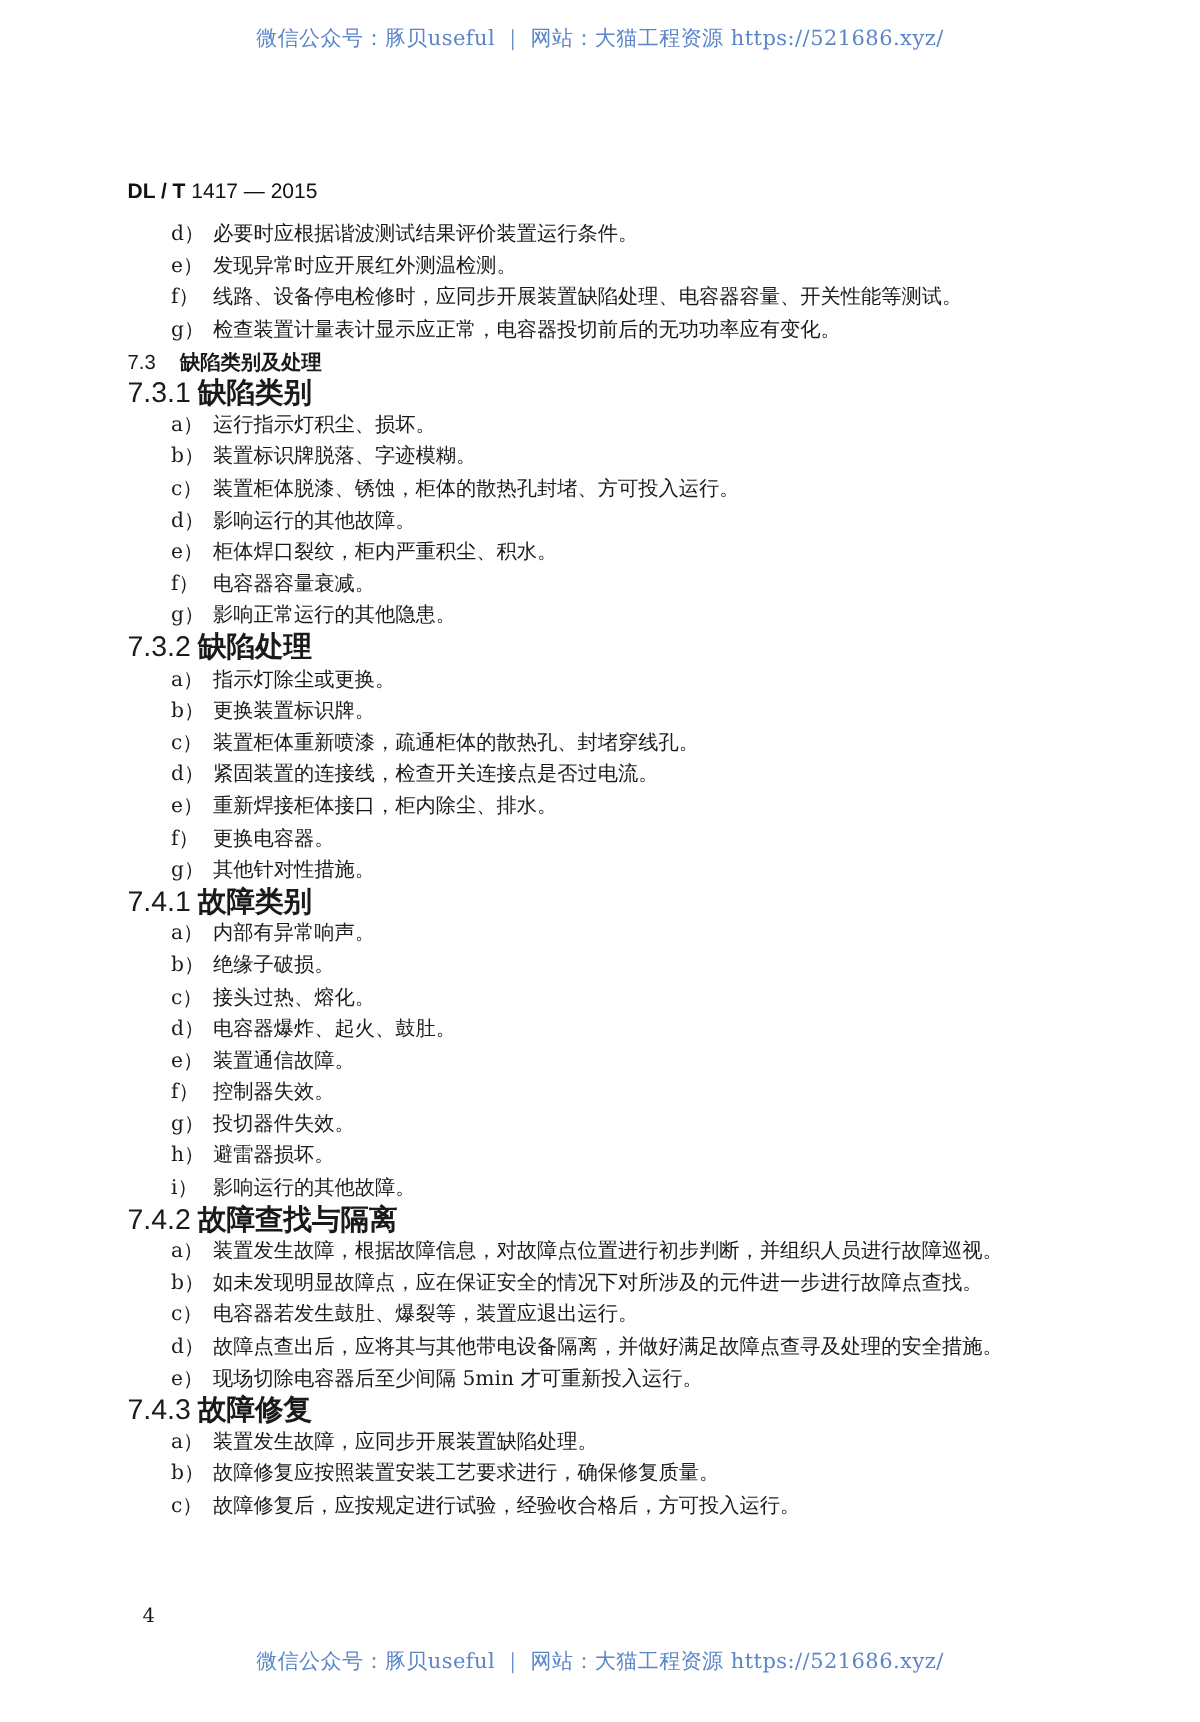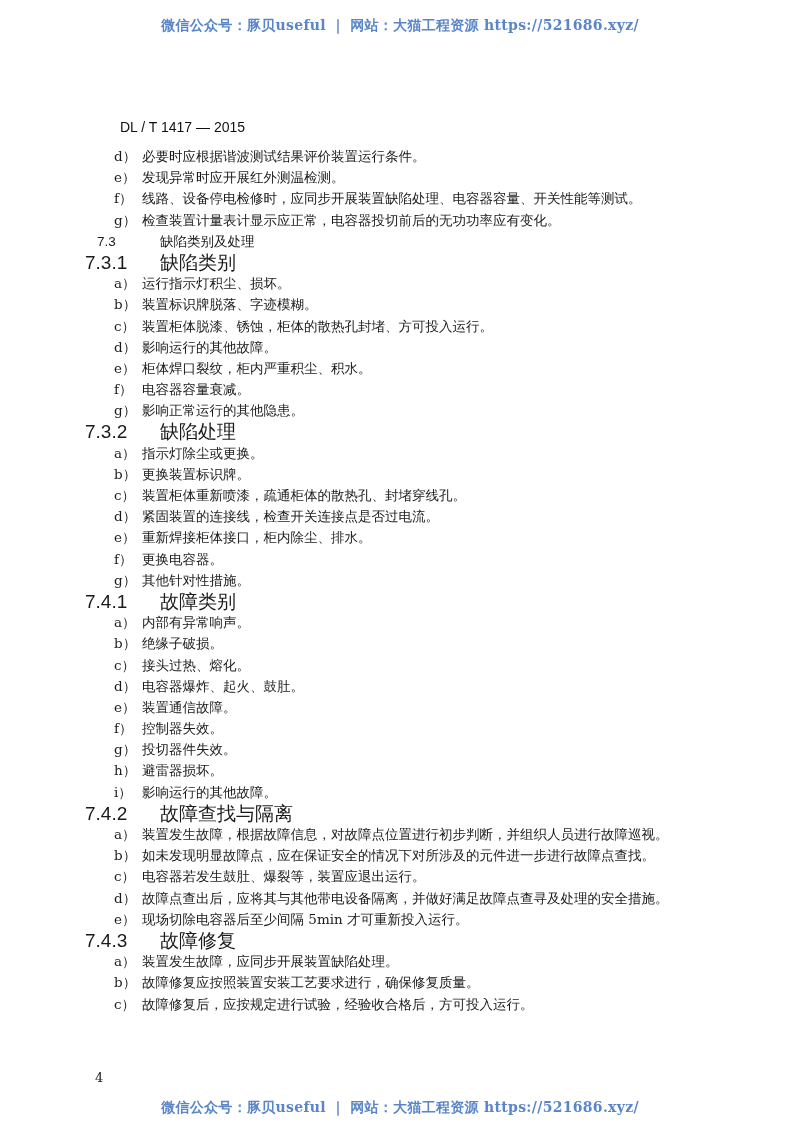--- a/index.html
+++ b/index.html
@@ -1,33 +1,33 @@
 <!DOCTYPE html>
 <html><head>
 <meta charset="utf-8">
 <style>
   html, body { margin: 0; padding: 0; background: #ffffff; }
   body { width: 800px; height: 1148px; position: relative; overflow: hidden;
          font-family: "DejaVu Serif", "Liberation Serif", serif; color: #1a1a1a; }
   .watermark { position: absolute; left: 0; width: 800px; text-align: center;
-               color: #5a86c8; font-size: 14px; font-family: "DejaVu Serif", serif; letter-spacing: 0.3px; font-weight: bold; }
+               color: #5a86c8; font-size: 14px; font-family: "DejaVu Serif", serif; letter-spacing: 0.3px; }
   .watermark.top { top: 17px; }
   .watermark.bottom { top: 1099px; }
   .doc-id { position: absolute; left: 85px; top: 119px; font-family: "Liberation Sans", sans-serif;
             font-size: 14px; color: #111; }
-  .doc-id b { font-weight: normal; margin-left: 35px; }
+  .doc-id b { font-weight: bold; }
   .content { position: absolute; left: 85px; top: 146px; width: 640px; }
   .item { display: flex; height: 21.2px; line-height: 21.2px; font-size: 13.5px; }
   .item .lbl { width: 28px; margin-left: 29px; flex: none; }
   .item .txt { flex: 1; white-space: nowrap; }
   .h2 { height: 21.2px; line-height: 21.2px; font-size: 13.5px; font-family: "Liberation Sans", "DejaVu Sans", sans-serif; }
-  .h2 .num { display: inline-block; width: 35px; margin-left: 12px; }
+  .h2 .num { display: inline-block; width: 35px; }
   .h3 { height: 21.2px; line-height: 21.2px; font-size: 19px; font-family: "Liberation Sans", "DejaVu Sans", sans-serif; }
   .h3 .num { display: inline-block; width: 47px; }
-  .h2 .t, .h3 .t { font-weight: normal; margin-left: 28px; }
+  .h2 .t, .h3 .t { font-weight: bold; }
   .page-num { position: absolute; left: 95px; top: 1070px; font-size: 13px; }
 </style>
 </head>
 <body>
 
 <div class="watermark top">微信公众号：豚贝useful ｜ 网站：大猫工程资源 https://521686.xyz/</div>
 
 <div class="doc-id">
   <b>DL / T</b>
   <span>1417 — 2015</span>

